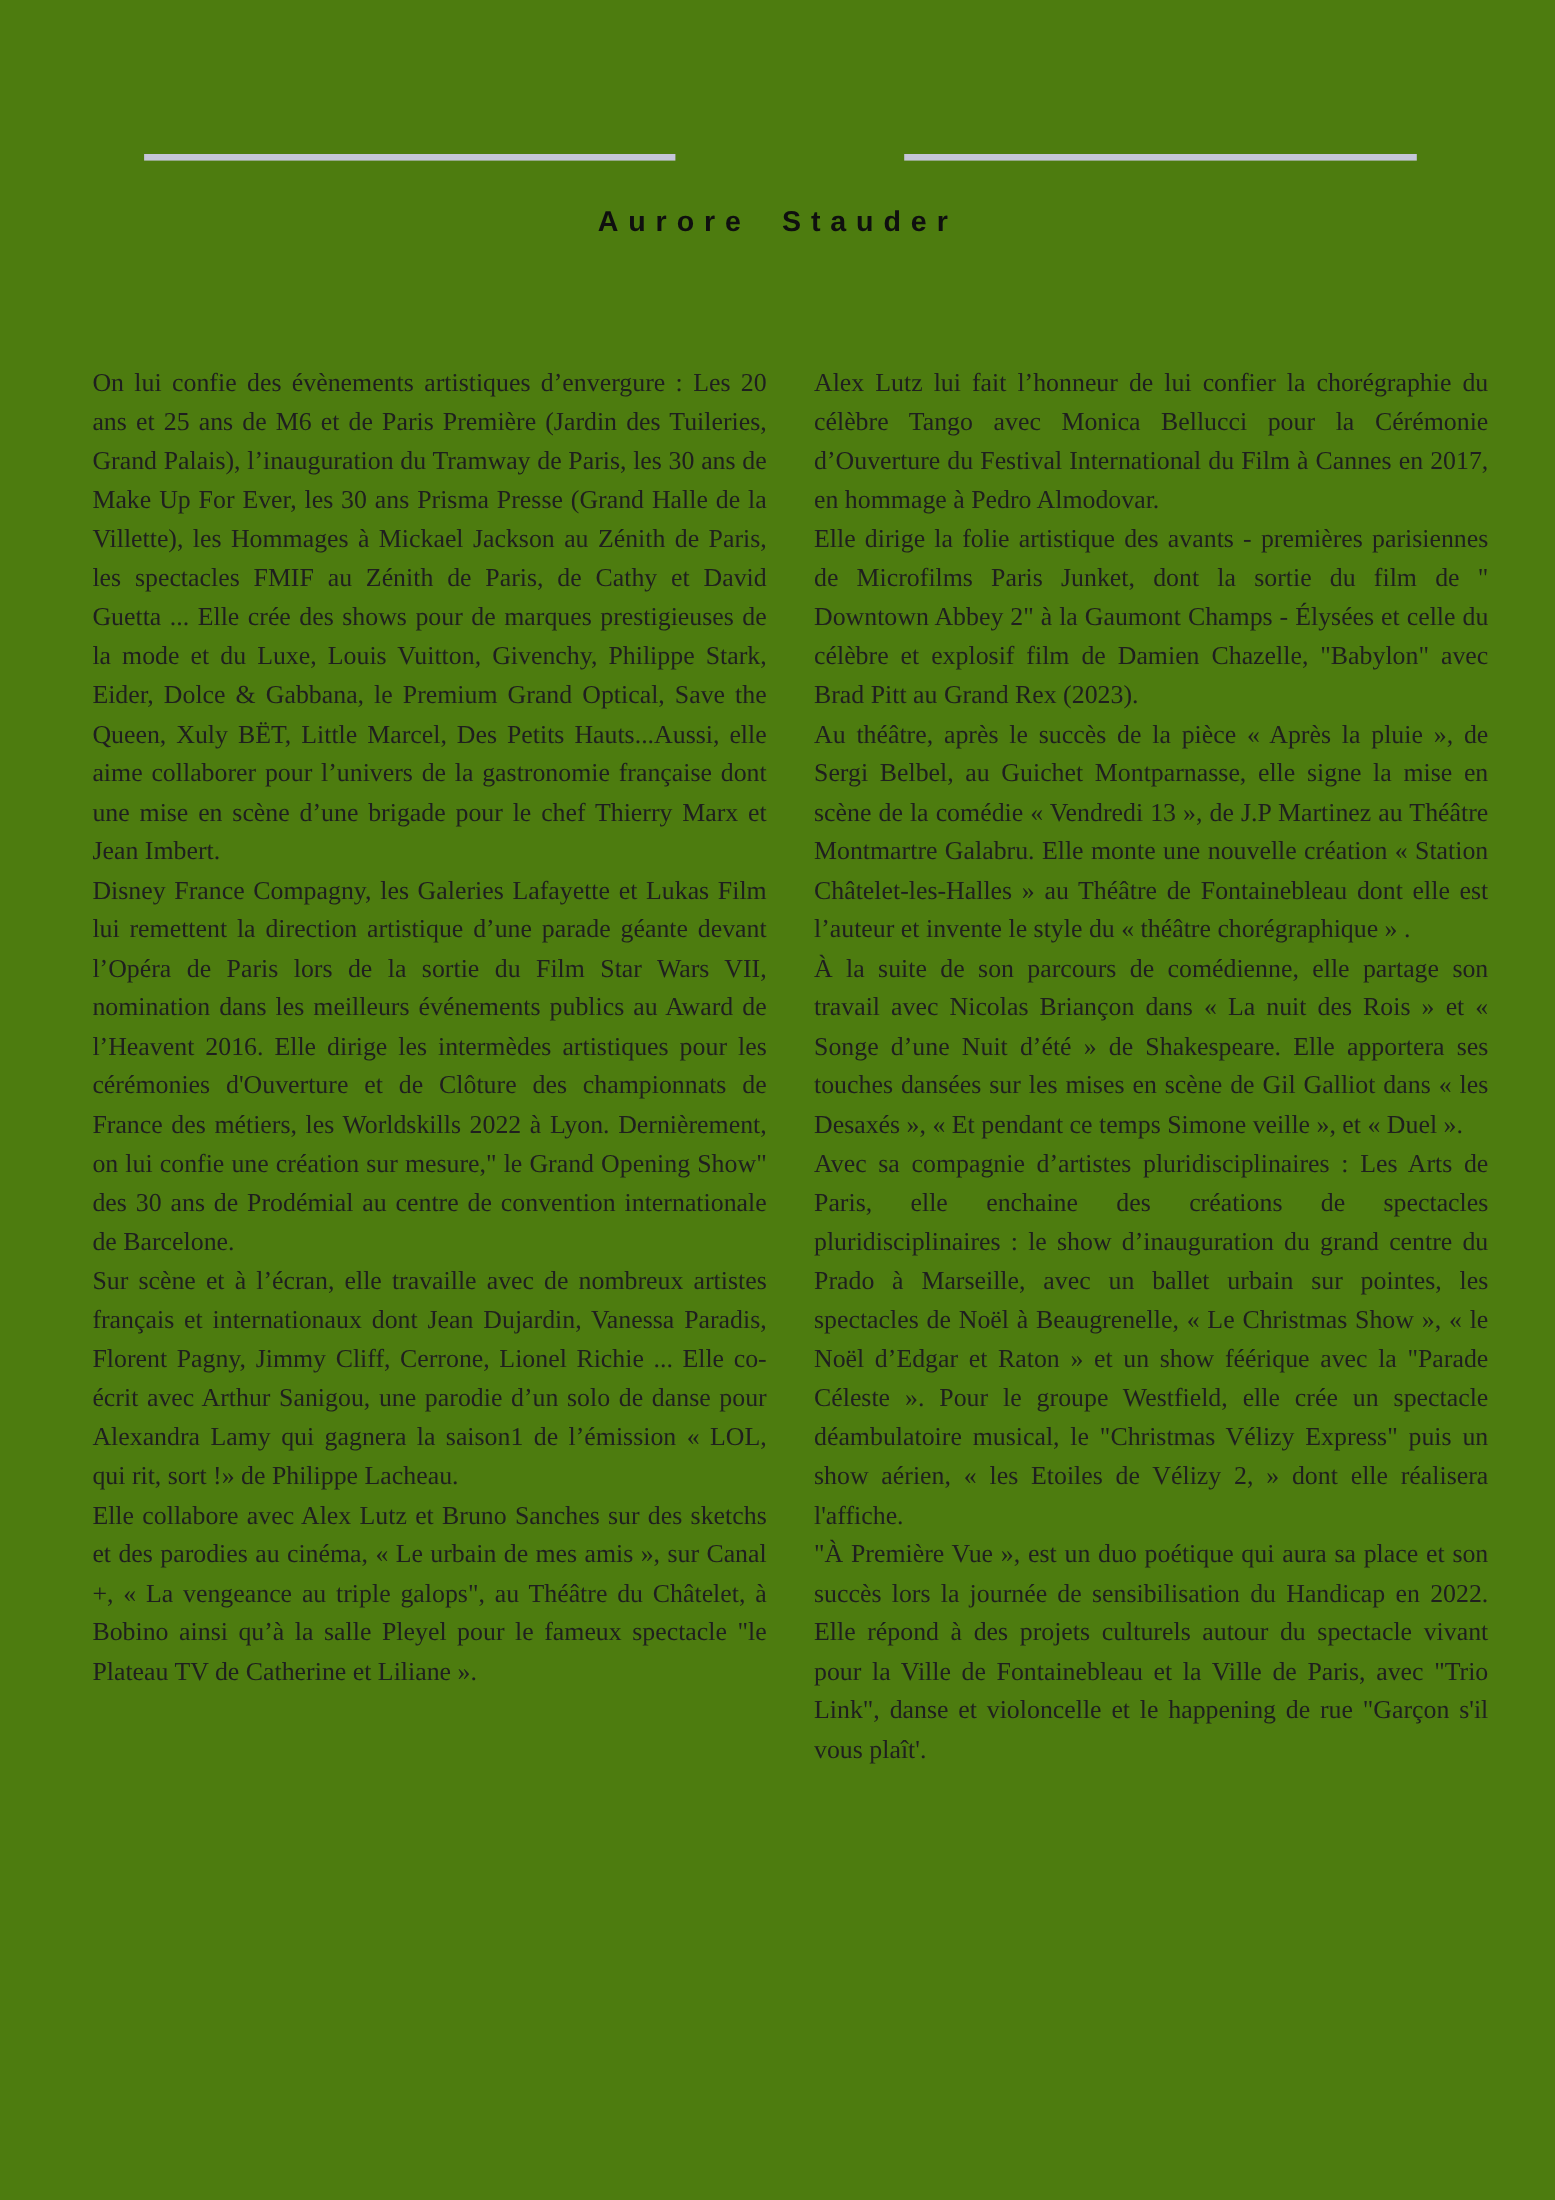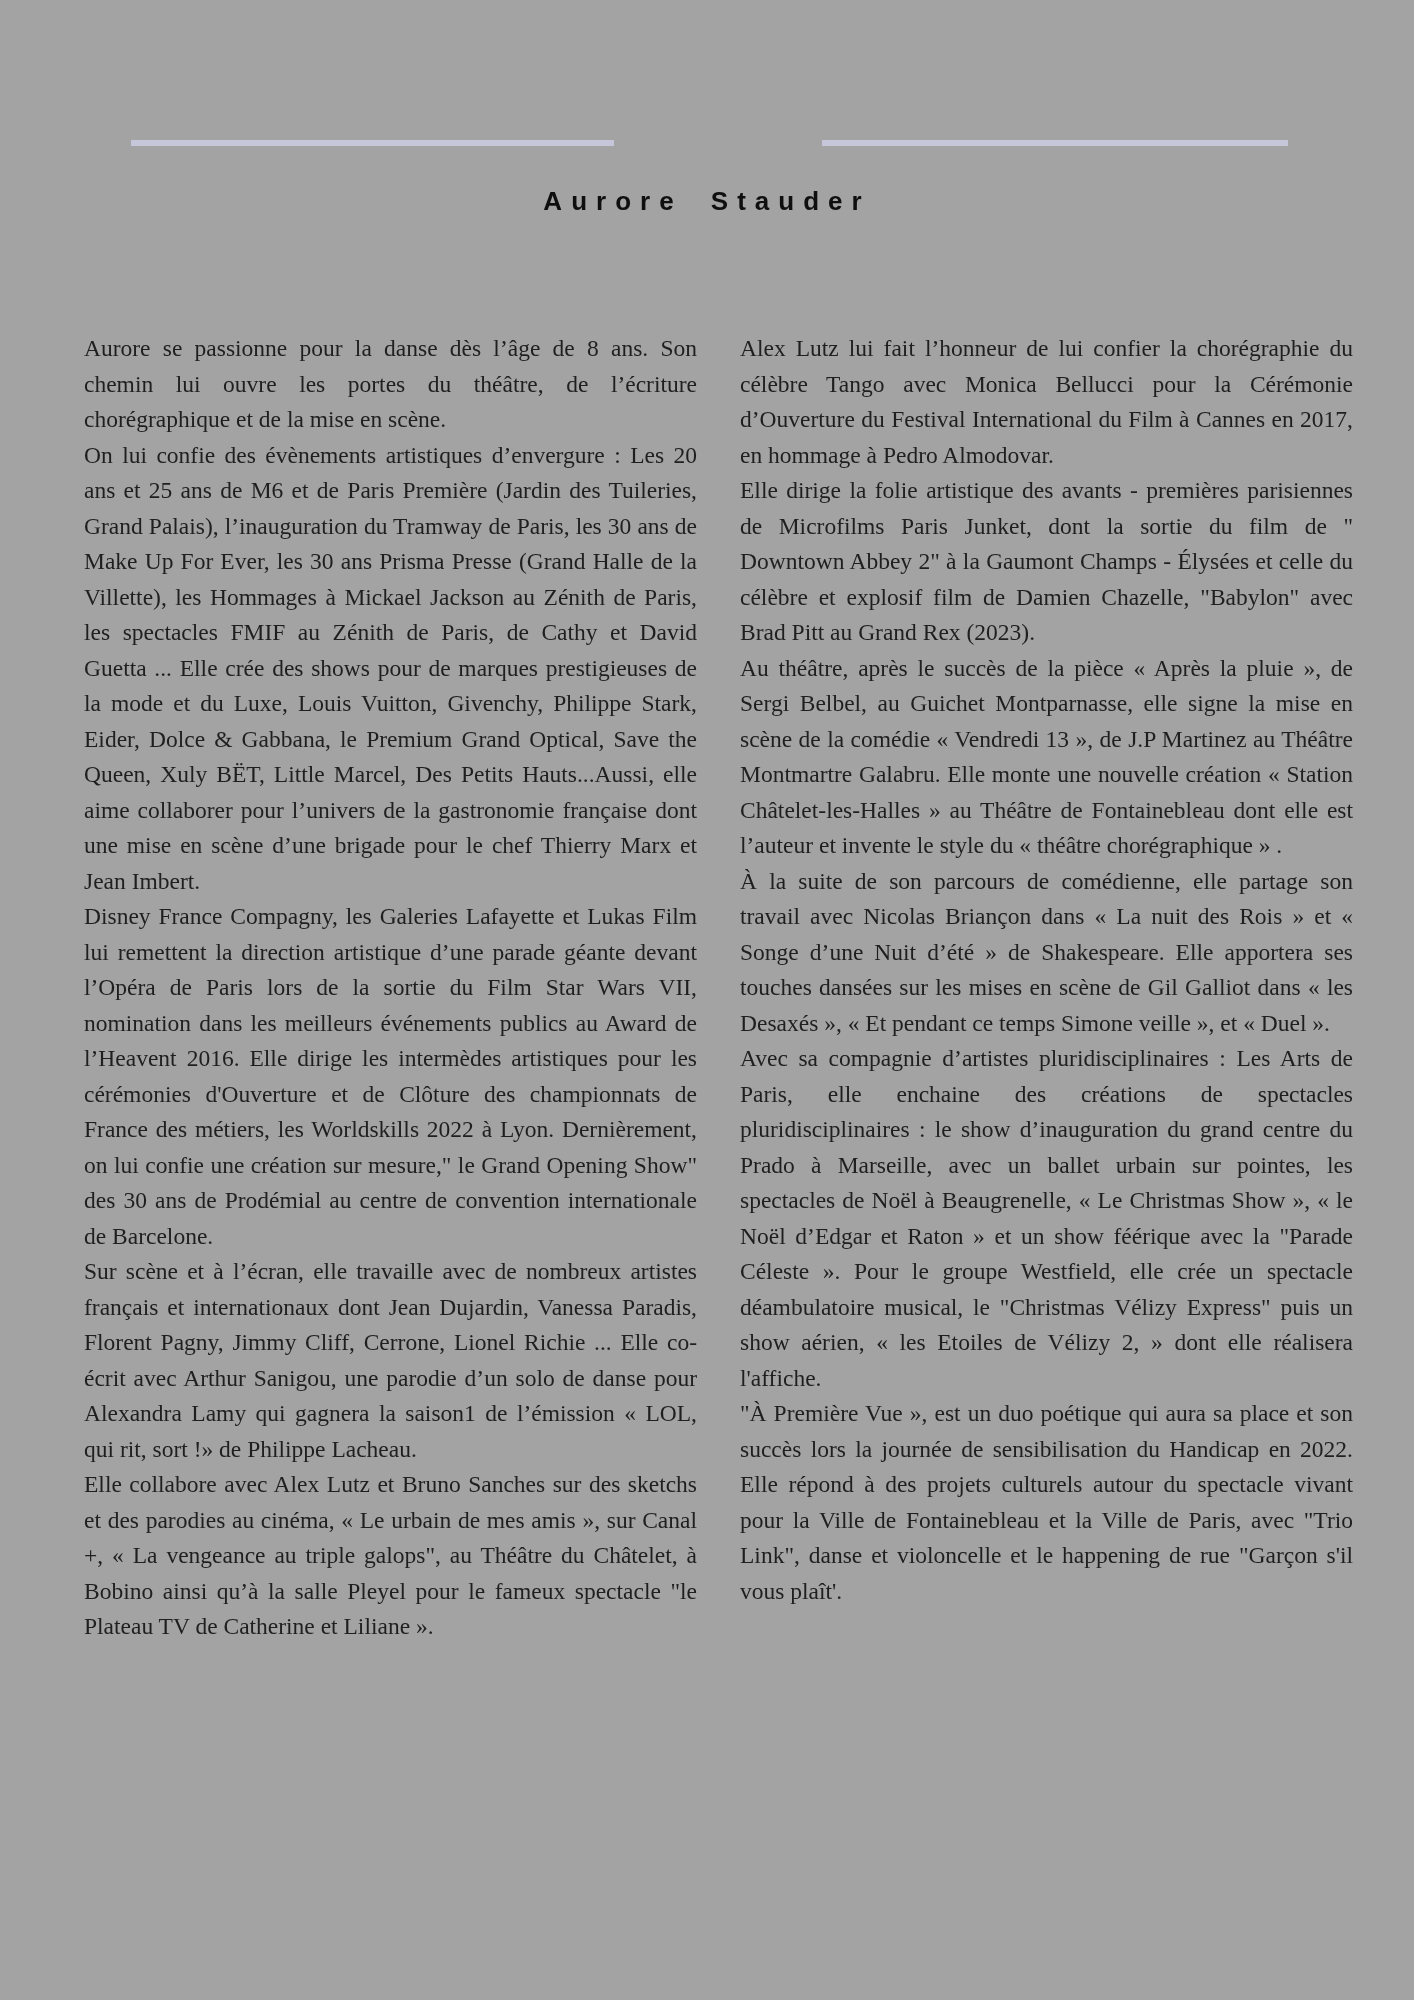--- a/index.html
+++ b/index.html
@@ -5,21 +5,21 @@
 <style>
   html, body {
     margin: 0;
     padding: 0;
     background: #ffffff;
   }
   .page {
     position: relative;
     width: 1414px;
     height: 2000px;
-    background: #a3a3a3;
+    background: #4d7c0f;
     overflow: hidden;
   }
   .rule {
     position: absolute;
     top: 140px;
     height: 6px;
     background: #c5c6d9;
   }
   .rule-left  { left: 131px; width: 483px; }
   .rule-right { left: 822px; width: 466px; }
@@ -66,21 +66,20 @@
 <div class="page">
 
   <div class="rule rule-left"></div>
   <div class="rule rule-right"></div>
 
   <h1 class="title">Aurore Stauder</h1>
 
   <div class="columns">
 
     <div class="col">
-      <p>Aurore se passionne pour la danse dès l’âge de 8 ans. Son chemin lui ouvre les portes du théâtre, de l’écriture chorégraphique et de la mise en scène.</p>
       <p>On lui confie des évènements artistiques d’envergure : Les 20 ans et 25 ans de M6 et de Paris Première (Jardin des Tuileries, Grand Palais), l’inauguration du Tramway de Paris, les 30 ans de Make Up For Ever, les 30 ans Prisma Presse (Grand Halle de la Villette), les Hommages à Mickael Jackson au Zénith de Paris, les spectacles FMIF au Zénith de Paris, de Cathy et David Guetta ... Elle crée des shows pour de marques prestigieuses de la mode et du Luxe, Louis Vuitton, Givenchy, Philippe Stark, Eider, Dolce &amp; Gabbana, le Premium Grand Optical, Save the Queen, Xuly BËT, Little Marcel, Des Petits Hauts...Aussi, elle aime collaborer pour l’univers de la gastronomie française dont une mise en scène d’une brigade pour le chef Thierry Marx et Jean Imbert.</p>
       <p>Disney France Compagny, les Galeries Lafayette et Lukas Film lui remettent la direction artistique d’une parade géante devant l’Opéra de Paris lors de la sortie du Film Star Wars VII, nomination dans les meilleurs événements publics au Award de l’Heavent 2016. Elle dirige les intermèdes artistiques pour les cérémonies d'Ouverture et de Clôture des championnats de France des métiers, les Worldskills 2022 à Lyon. Dernièrement, on lui confie une création sur mesure," le Grand Opening Show" des 30 ans de Prodémial au centre de convention internationale de Barcelone.</p>
       <p>Sur scène et à l’écran, elle travaille avec de nombreux artistes français et internationaux dont Jean Dujardin, Vanessa Paradis, Florent Pagny, Jimmy Cliff, Cerrone, Lionel Richie ...  Elle co- écrit avec Arthur Sanigou, une parodie d’un solo de danse pour Alexandra Lamy qui gagnera la saison1 de l’émission « LOL, qui rit, sort !» de Philippe Lacheau.</p>
       <p>Elle collabore avec Alex Lutz et Bruno Sanches sur des sketchs et des parodies au cinéma, « Le urbain de mes amis », sur Canal +, « La vengeance au triple galops", au Théâtre du Châtelet, à Bobino ainsi qu’à la salle Pleyel pour le fameux spectacle "le Plateau TV de Catherine et Liliane ».</p>
     </div>
 
     <div class="col">
       <p>Alex Lutz lui fait l’honneur de lui confier la chorégraphie du célèbre Tango avec Monica Bellucci pour la Cérémonie d’Ouverture du Festival International du Film à Cannes en 2017, en hommage à Pedro Almodovar.</p>
       <p>Elle dirige la folie artistique des avants - premières parisiennes de Microfilms Paris Junket, dont la sortie du film de " Downtown Abbey 2" à la Gaumont Champs - Élysées et celle du célèbre et explosif film de Damien Chazelle, "Babylon" avec Brad Pitt au Grand Rex (2023).</p>
       <p>Au théâtre, après le succès de la pièce « Après la pluie », de Sergi Belbel, au Guichet Montparnasse, elle signe la mise en scène de la comédie « Vendredi 13 », de J.P Martinez au Théâtre Montmartre Galabru. Elle monte une nouvelle création « Station Châtelet-les-Halles » au Théâtre de Fontainebleau dont elle est l’auteur et invente le style du « théâtre chorégraphique » .</p>

